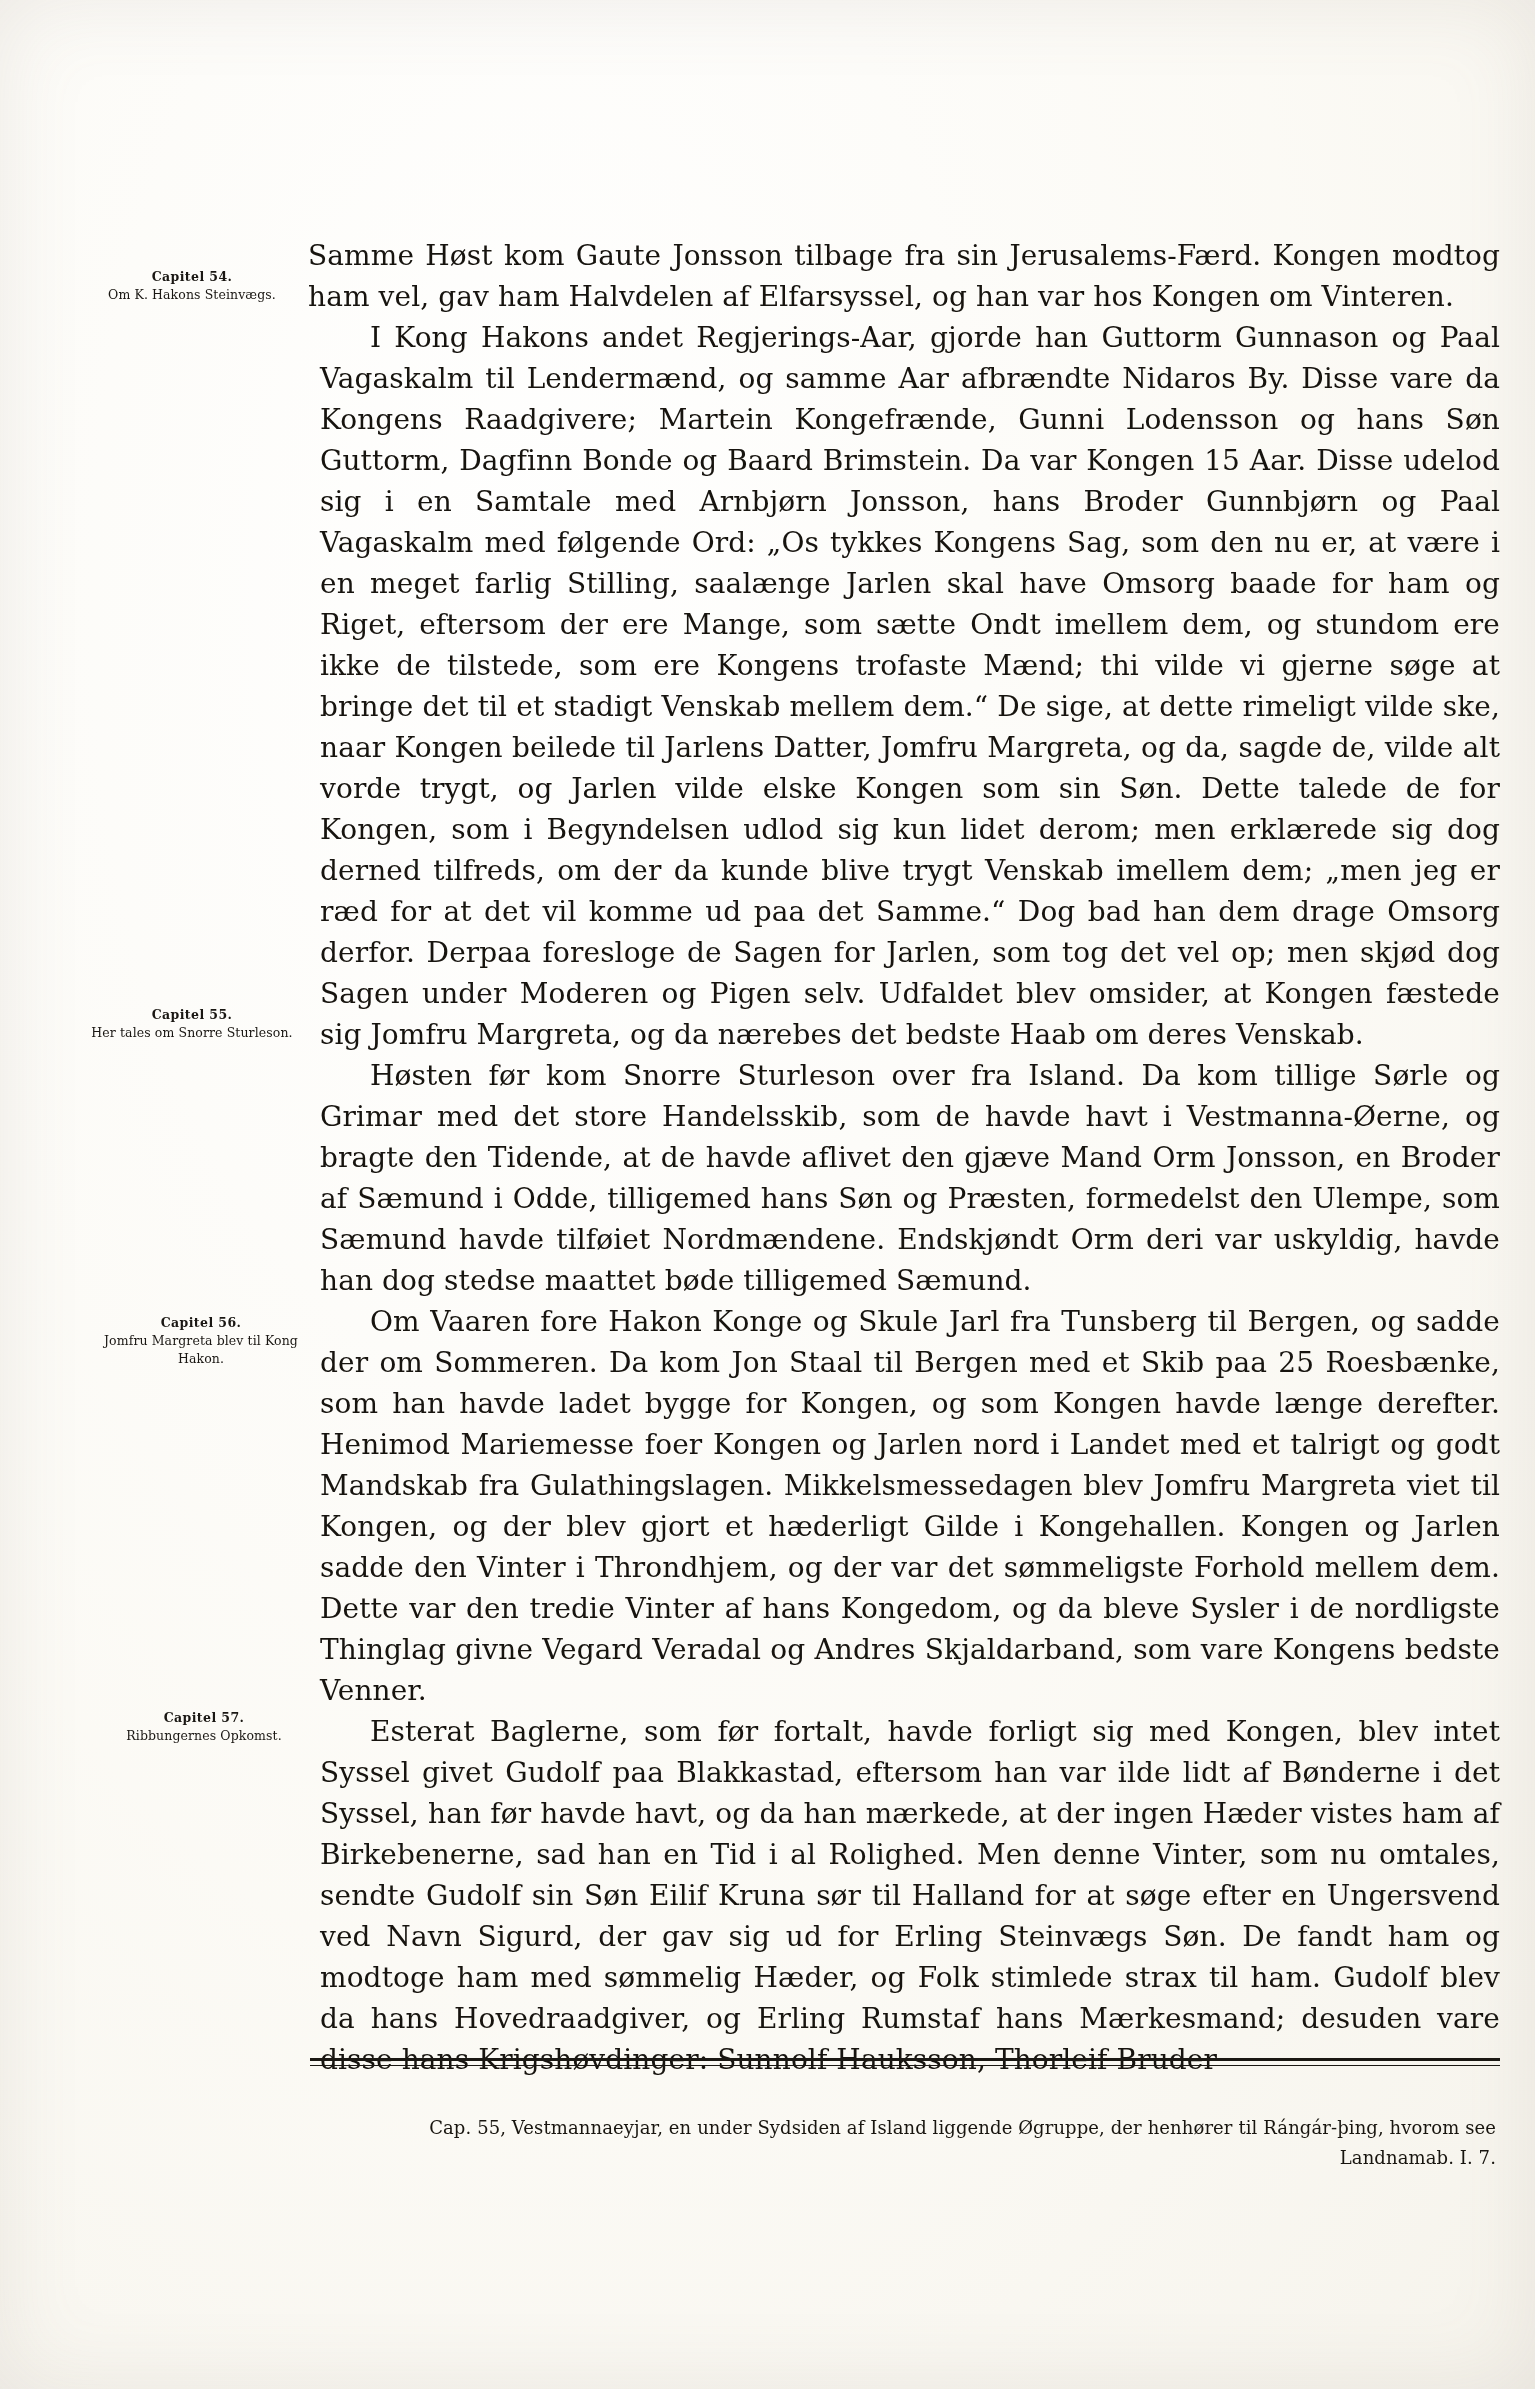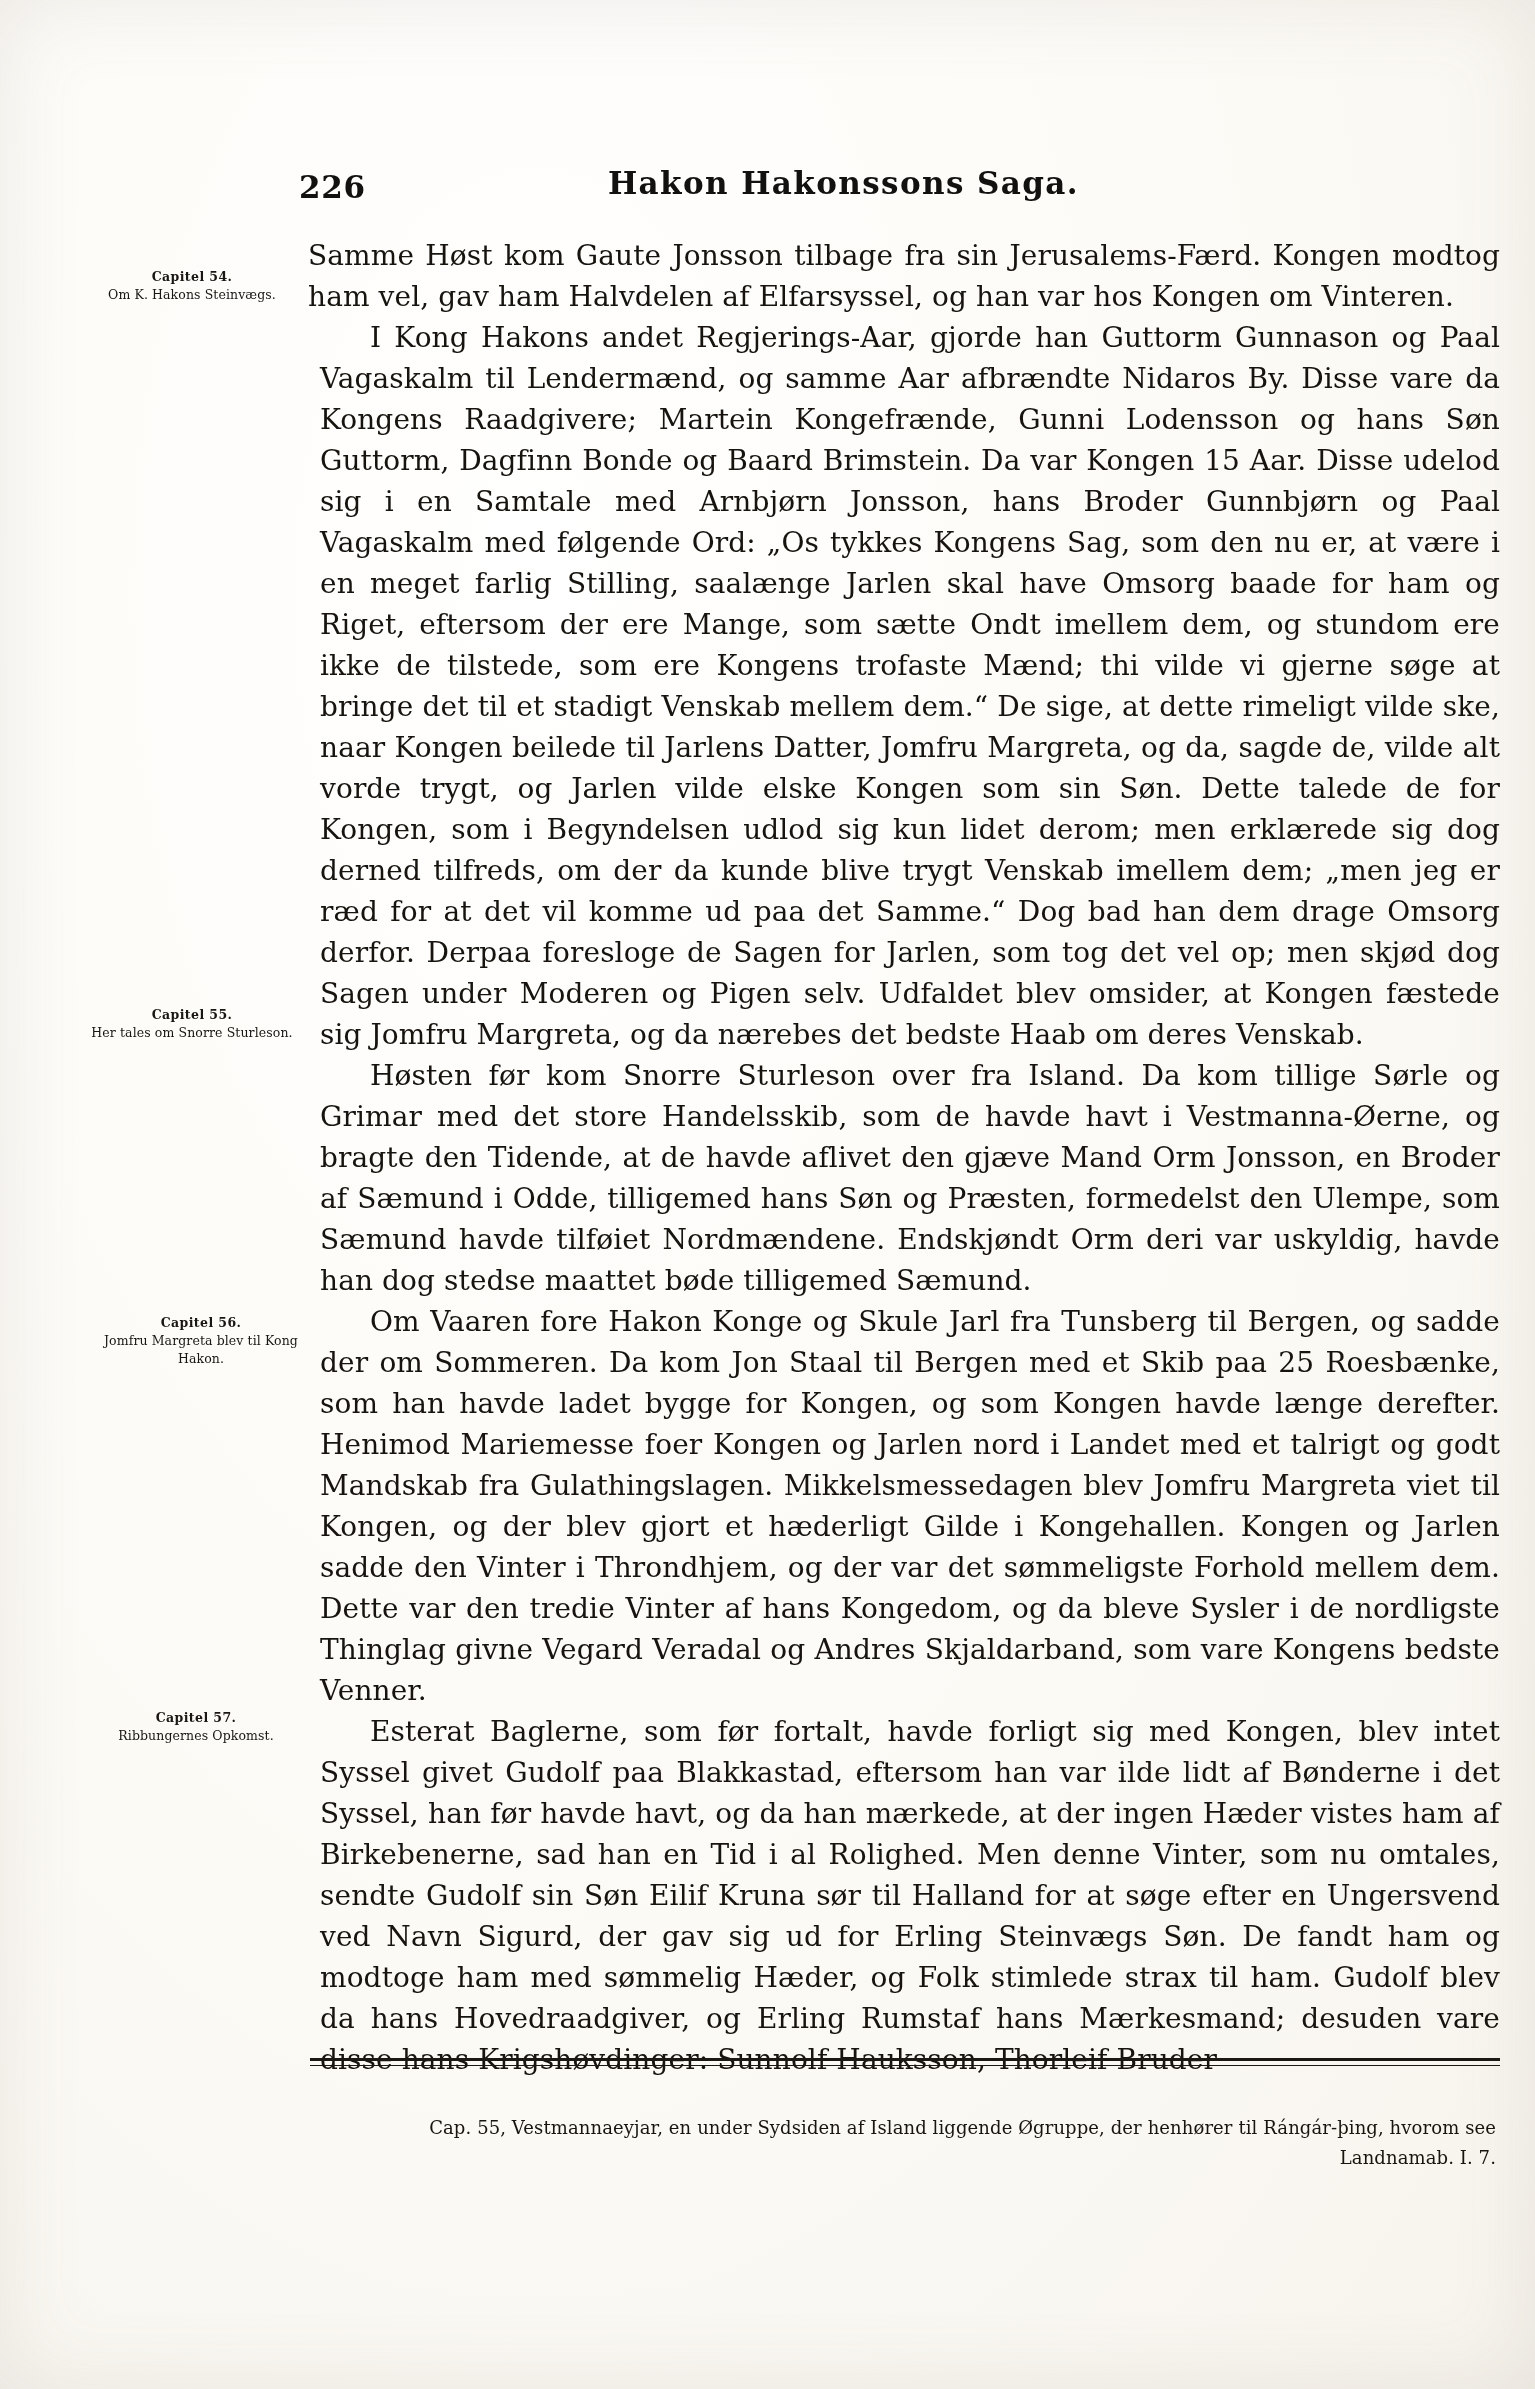--- a/index.html
+++ b/index.html
@@ -150,41 +150,37 @@
   .footnote .ft-indent { display: inline-block; width: 40px; }
 </style>
 </head>
 <body>
 
 <div class="page">
   <div class="paper-tone"></div>
 
   <div class="content">
 
-    <div class="header">
-      <div class="folio">226</div>
-      <div class="running-title">Hakon Hakonssons Saga.</div>
-    </div>
 
     <div class="marginal" style="left:85px; top:268px;">
       <span class="cap">Capitel 54.</span>
       <span class="sub">Om K. Hakons Steinvægs.</span>
     </div>
 
     <div class="marginal" style="left:85px; top:1006px;">
       <span class="cap">Capitel 55.</span>
       <span class="sub">Her tales om Snorre Sturleson.</span>
     </div>
 
     <div class="marginal" style="left:94px; top:1314px;">
       <span class="cap">Capitel 56.</span>
       <span class="sub">Jomfru Margreta blev til Kong Hakon.</span>
     </div>
 
-    <div class="marginal" style="left:89px; top:1709px;">
+    <div class="marginal" style="left:97px; top:1709px;">
       <span class="cap">Capitel 57.</span>
       <span class="sub">Ribbungernes Opkomst.</span>
     </div>
 
     <div class="textblock">
       <p>Samme Høst kom Gaute Jonsson tilbage fra sin Jerusalems-Færd. Kongen modtog ham vel, gav ham Halvdelen af Elfarsyssel, og han var hos Kongen om Vinteren.</p>
       <p class="indent">I Kong Hakons andet Regjerings-Aar, gjorde han Guttorm Gunnason og Paal Vagaskalm til Lendermænd, og samme Aar afbrændte Nidaros By. Disse vare da Kongens Raadgivere; Martein Kongefrænde, Gunni Lodensson og hans Søn Guttorm, Dagfinn Bonde og Baard Brimstein. Da var Kongen 15 Aar. Disse udelod sig i en Samtale med Arnbjørn Jonsson, hans Broder Gunnbjørn og Paal Vagaskalm med følgende Ord: „Os tykkes Kongens Sag, som den nu er, at være i en meget farlig Stilling, saalænge Jarlen skal have Omsorg baade for ham og Riget, eftersom der ere Mange, som sætte Ondt imellem dem, og stundom ere ikke de tilstede, som ere Kongens trofaste Mænd; thi vilde vi gjerne søge at bringe det til et stadigt Venskab mellem dem.“ De sige, at dette rimeligt vilde ske, naar Kongen beilede til Jarlens Datter, Jomfru Margreta, og da, sagde de, vilde alt vorde trygt, og Jarlen vilde elske Kongen som sin Søn. Dette talede de for Kongen, som i Begyndelsen udlod sig kun lidet derom; men erklærede sig dog derned tilfreds, om der da kunde blive trygt Venskab imellem dem; „men jeg er ræd for at det vil komme ud paa det Samme.“ Dog bad han dem drage Omsorg derfor. Derpaa foresloge de Sagen for Jarlen, som tog det vel op; men skjød dog Sagen under Moderen og Pigen selv. Udfaldet blev omsider, at Kongen fæstede sig Jomfru Margreta, og da nærebes det bedste Haab om deres Venskab.</p>
       <p class="indent">Høsten før kom Snorre Sturleson over fra Island. Da kom tillige Sørle og Grimar med det store Handelsskib, som de havde havt i Vestmanna-Øerne, og bragte den Tidende, at de havde aflivet den gjæve Mand Orm Jonsson, en Broder af Sæmund i Odde, tilligemed hans Søn og Præsten, formedelst den Ulempe, som Sæmund havde tilføiet Nordmændene. Endskjøndt Orm deri var uskyldig, havde han dog stedse maattet bøde tilligemed Sæmund.</p>
       <p class="indent">Om Vaaren fore Hakon Konge og Skule Jarl fra Tunsberg til Bergen, og sadde der om Sommeren. Da kom Jon Staal til Bergen med et Skib paa 25 Roesbænke, som han havde ladet bygge for Kongen, og som Kongen havde længe derefter. Henimod Mariemesse foer Kongen og Jarlen nord i Landet med et talrigt og godt Mandskab fra Gulathingslagen. Mikkelsmessedagen blev Jomfru Margreta viet til Kongen, og der blev gjort et hæderligt Gilde i Kongehallen. Kongen og Jarlen sadde den Vinter i Throndhjem, og der var det sømmeligste Forhold mellem dem. Dette var den tredie Vinter af hans Kongedom, og da bleve Sysler i de nordligste Thinglag givne Vegard Veradal og Andres Skjaldarband, som vare Kongens bedste Venner.</p>
       <p class="indent">Esterat Baglerne, som før fortalt, havde forligt sig med Kongen, blev intet Syssel givet Gudolf paa Blakkastad, eftersom han var ilde lidt af Bønderne i det Syssel, han før havde havt, og da han mærkede, at der ingen Hæder vistes ham af Birkebenerne, sad han en Tid i al Rolighed. Men denne Vinter, som nu omtales, sendte Gudolf sin Søn Eilif Kruna sør til Halland for at søge efter en Ungersvend ved Navn Sigurd, der gav sig ud for Erling Steinvægs Søn. De fandt ham og modtoge ham med sømmelig Hæder, og Folk stimlede strax til ham. Gudolf blev da hans Hovedraadgiver, og Erling Rumstaf hans Mærkesmand; desuden vare disse hans Krigshøvdinger: Sunnolf Hauksson, Thorleif Bruder</p>

